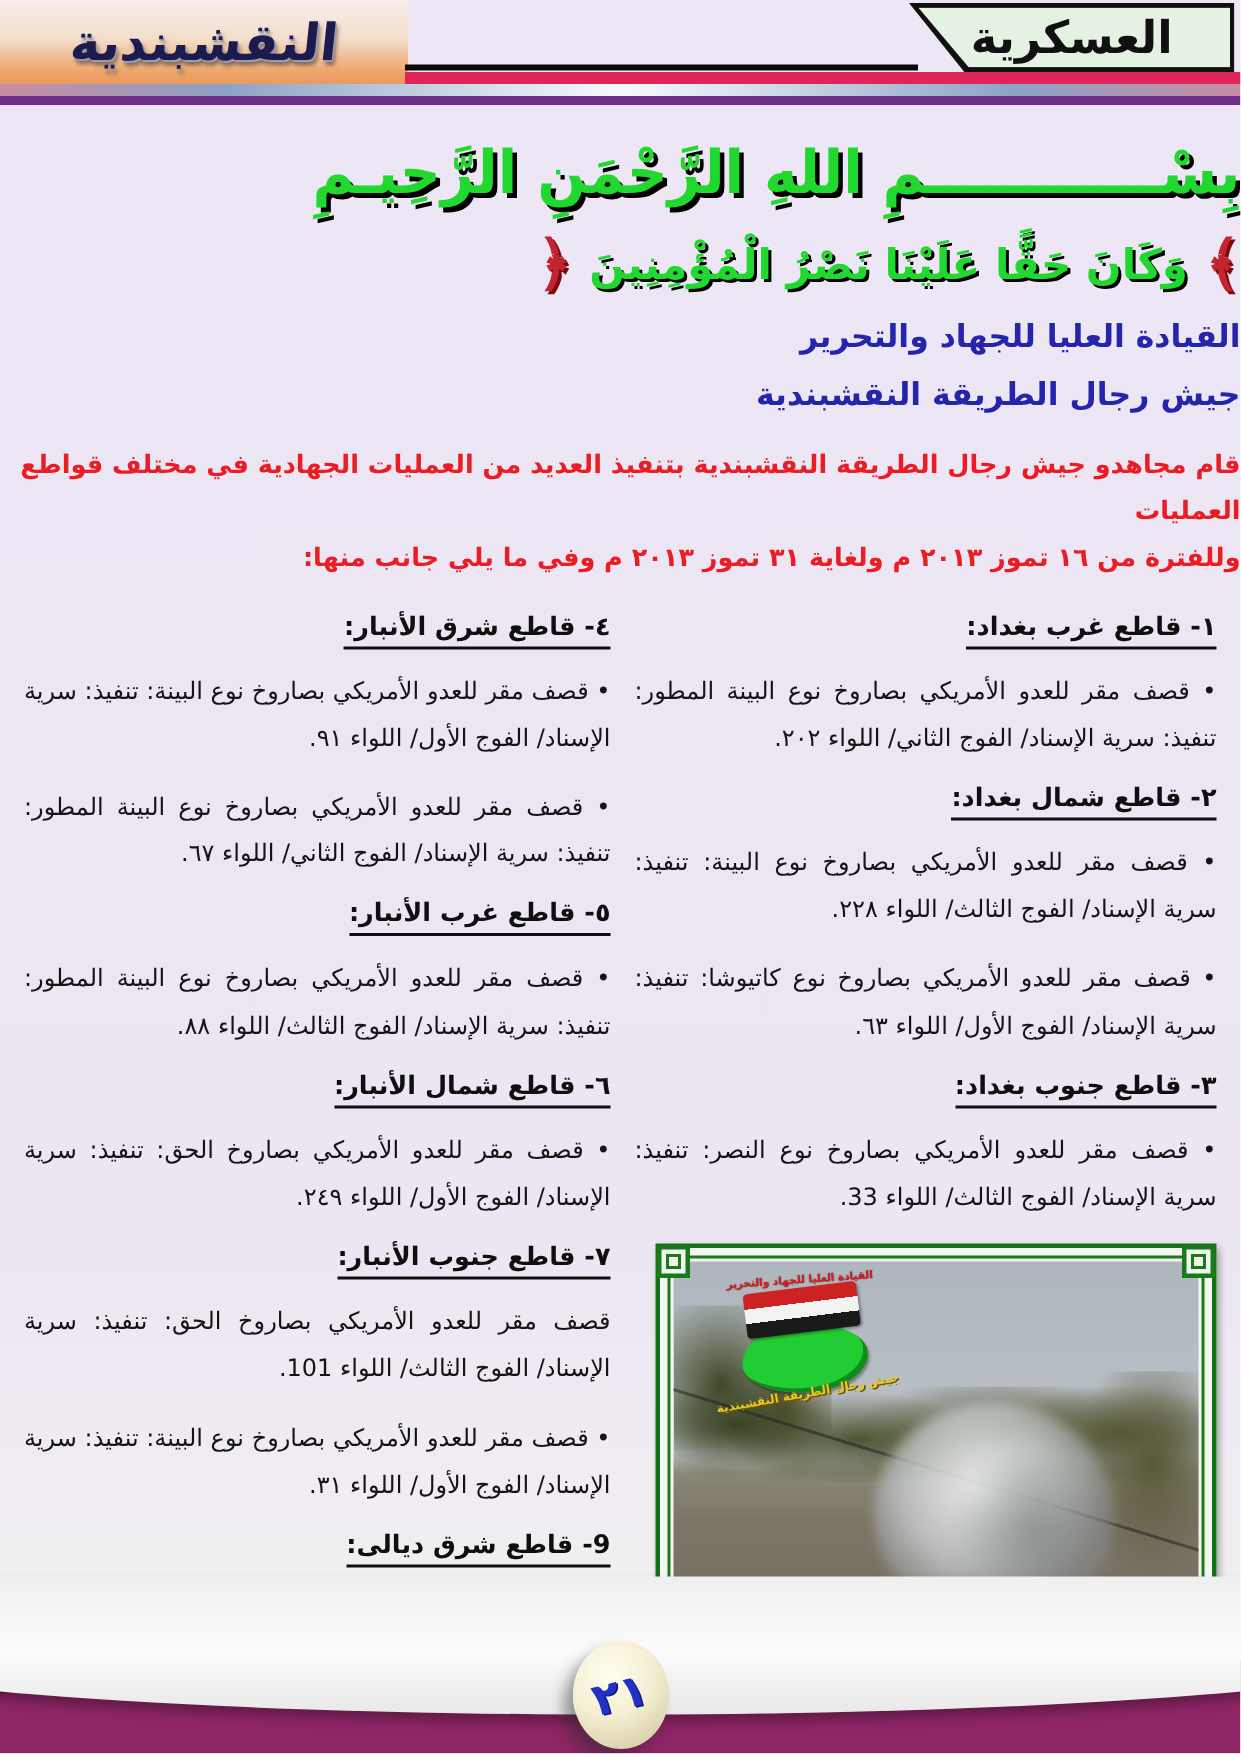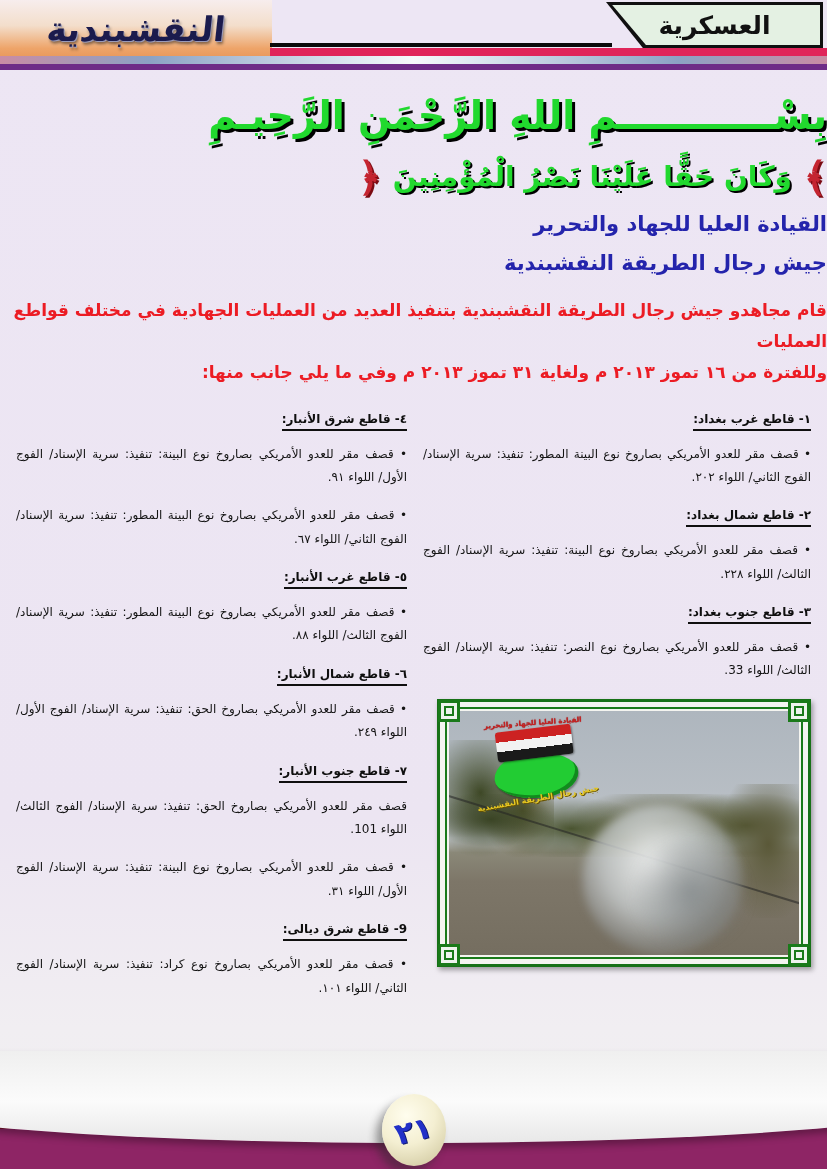--- a/index.html
+++ b/index.html
@@ -22,21 +22,21 @@
   }
   .tab-outer{
     position:absolute;top:2px;right:4px;width:217px;height:46px;background:#101010;
     clip-path:polygon(0 0,100% 0,100% 100%,17% 100%);
   }
   .tab-inner{
     position:absolute;top:3px;right:3px;left:3px;bottom:3px;background:#E4F1E3;
     clip-path:polygon(1.5% 0,100% 0,100% 100%,17.5% 100%);
     display:flex;align-items:center;justify-content:center;
   }
-  .tab-text{color:#111;font-size:25px;font-weight:bold;}
+  .tab-text{color:#111;font-size:30px;font-weight:bold;}
   .hdr-blackline{position:absolute;top:43px;left:270px;width:342px;height:4px;background:#0a0a0a;}
   .hdr-crimson{position:absolute;top:48px;left:270px;right:0;height:8px;background:#E0255A;}
   .hdr-ribbon{
     position:absolute;top:56px;left:0;right:0;height:8px;
     background:linear-gradient(to right,#C98CA4 0%,#8CA2C4 18%,#DFE9F2 43%,#F6F9FB 50%,#DFE9F2 57%,#8CA2C4 82%,#C98CA4 100%);
   }
   .hdr-purple{position:absolute;top:64px;left:0;right:0;height:6px;background:#6E2C87;}
   
   .masthead{position:relative;z-index:2;text-align:right;padding-top:82px;}
   .bismillah{
@@ -51,25 +51,25 @@
   
   .cols{
     position:relative;z-index:2;direction:rtl;display:flex;gap:16px;
     padding:14px 16px 0 16px;align-items:flex-start;
   }
   .col{direction:rtl;}
   .col-right{width:388px;flex:0 0 388px;}
   .col-left{flex:1;}
   .sec-title-wrap{margin:6px 0 12px 0;}
   .sec-title{
-    display:inline-block;color:#0f0f0f;font-size:12px;font-weight:bold;
+    display:inline-block;color:#0f0f0f;font-size:17px;font-weight:bold;
     border-bottom:2px solid #0f0f0f;padding-bottom:3px;
   }
   .sec-item{
-    margin:0 0 15px 0;color:#141414;font-size:12px;line-height:1.95;
+    margin:0 0 15px 0;color:#141414;font-size:16px;line-height:1.95;
     text-align:justify;
   }
   
   .photo-frame{
     position:relative;margin-top:16px;width:374px;height:268px;
     border:3px solid #177117;background:#f4f4f0;padding:5px;box-sizing:border-box;
     box-shadow:2px 3px 5px rgba(0,0,0,.35);
   }
   .photo-frame .inner-line{
     position:absolute;inset:5px;border:2px solid #1a7a1a;pointer-events:none;z-index:3;
@@ -190,20 +190,21 @@
   <div class="cols">
     <div class="col col-right">
       <div id="right-sections">
           <div>
             <div class="sec-title-wrap"><span class="sec-title">١- قاطع غرب بغداد:</span></div>
             <p class="sec-item">• قصف مقر للعدو الأمريكي بصاروخ نوع البينة المطور: تنفيذ: سرية الإسناد/ الفوج الثاني/ اللواء ٢٠٢.</p>
           </div>
           <div>
             <div class="sec-title-wrap"><span class="sec-title">٢- قاطع شمال بغداد:</span></div>
             <p class="sec-item">• قصف مقر للعدو الأمريكي بصاروخ نوع البينة: تنفيذ: سرية الإسناد/ الفوج الثالث/ اللواء ٢٢٨.</p>
+            <p class="sec-item">• قصف مقر للعدو الأمريكي بصاروخ نوع كاتيوشا: تنفيذ: سرية الإسناد/ الفوج الأول/ اللواء ٦٣.</p>
           </div>
           <div>
             <div class="sec-title-wrap"><span class="sec-title">٣- قاطع جنوب بغداد:</span></div>
             <p class="sec-item">• قصف مقر للعدو الأمريكي بصاروخ نوع النصر: تنفيذ: سرية الإسناد/ الفوج الثالث/ اللواء 33.</p>
           </div>
         </div>
 
       <div class="photo-frame">
         <div class="inner-line"></div>
         <div class="corner tl"></div>

